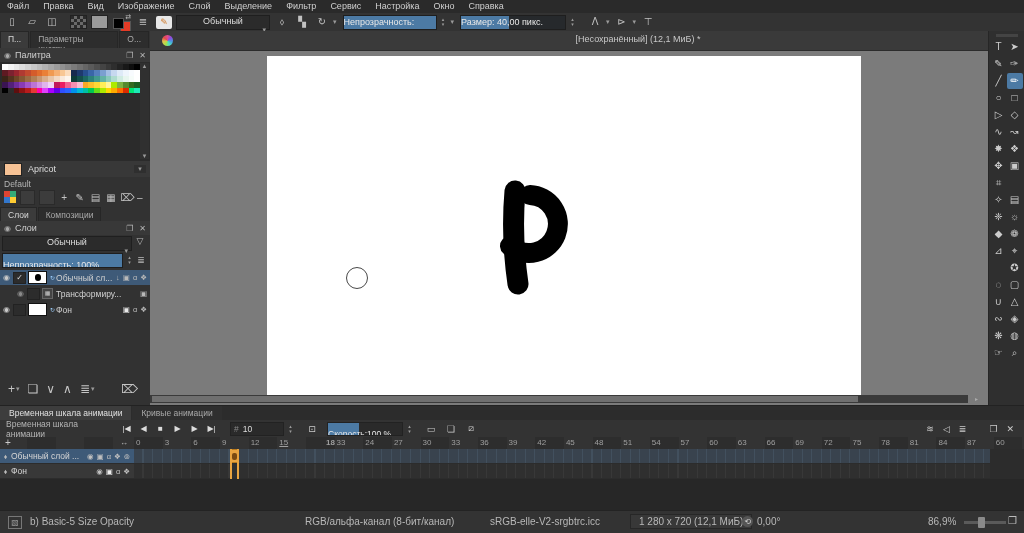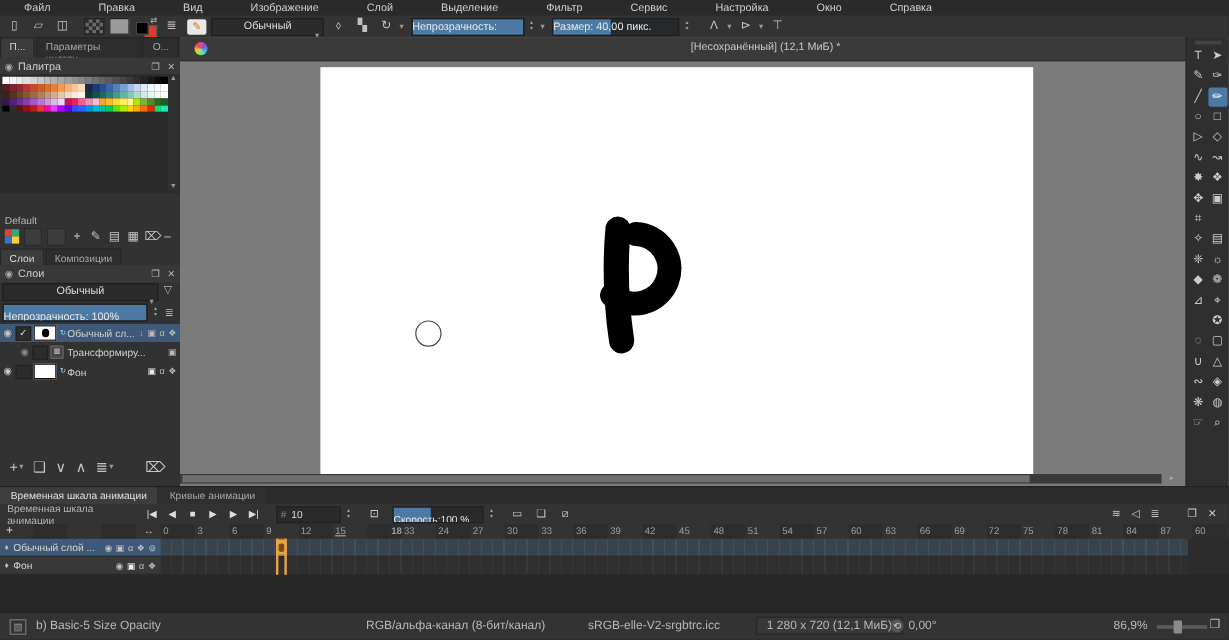--- a/index.html
+++ b/index.html
@@ -3,21 +3,21 @@
 <meta charset="utf-8">
 <style>
   html,body{margin:0;padding:0;background:#1f1f1f;}
   #app{position:relative;width:1024px;height:533px;overflow:hidden;
        background:#323232;font-family:"Liberation Sans","DejaVu Sans",sans-serif;
        color:#c8c8c8;-webkit-font-smoothing:antialiased;cursor:default;}
 
   
   .menubar{position:absolute;left:0;top:0;width:1024px;height:13px;background:#2a2a2a;
            display:flex;align-items:center;font-size:9px;color:#cfcfcf;}
-  .menu-item{padding:0 20px;line-height:13px;}
+  .menu-item{padding:0 7px;line-height:13px;}
 
   
   .toolbar{position:absolute;left:0;top:13px;width:1024px;height:18px;background:#333333;
            border-bottom:1px solid #262626;display:flex;align-items:center;font-size:10px;}
   .tbtn{width:16px;height:14px;line-height:14px;text-align:center;color:#c2c2c2;margin-left:4px;font-size:10px;}
   .tsep{width:6px;}
   .thumb{width:15px;height:12px;margin-left:4px;border:1px solid #222;}
   .thumb.grad{background:repeating-conic-gradient(#6a6a6a 0% 25%, #2b2b2b 0% 50%) 0 0/6px 6px;}
   .thumb.pat{background:#9a9a9a;}
   .fgbg{position:relative;width:18px;height:15px;margin-left:5px;}
@@ -365,20 +365,25 @@
           <div class="swatch" style="background: rgb(255, 109, 0);"></div>
           <div class="swatch" style="background: rgb(221, 44, 0);"></div>
           <div class="swatch" style="background: rgb(0, 230, 118);"></div>
           <div class="swatch" style="background: rgb(29, 233, 182);"></div>
         </div>
       <div class="pscroll">
         <span class="up">▲</span>
         <span class="dn">▼</span>
       </div>
     </div>
+    <div class="colorname">
+      <span class="cswatch" id="selswatch" style="background: rgb(246, 194, 149);"></span>
+      <span class="cn">Apricot</span>
+      <span class="cdrop">▾</span>
+    </div>
     <div class="defaultlab">Default</div>
     <div class="palbtns">
       <span class="gridicon">
         <i style="background:#d43;"></i>
           <i style="background:#3a7;"></i>
           <i style="background:#37c;"></i>
           <i style="background:#fc3;"></i>
       </span>
       <span class="palbtn"></span>
       <span class="palbtn"></span>

